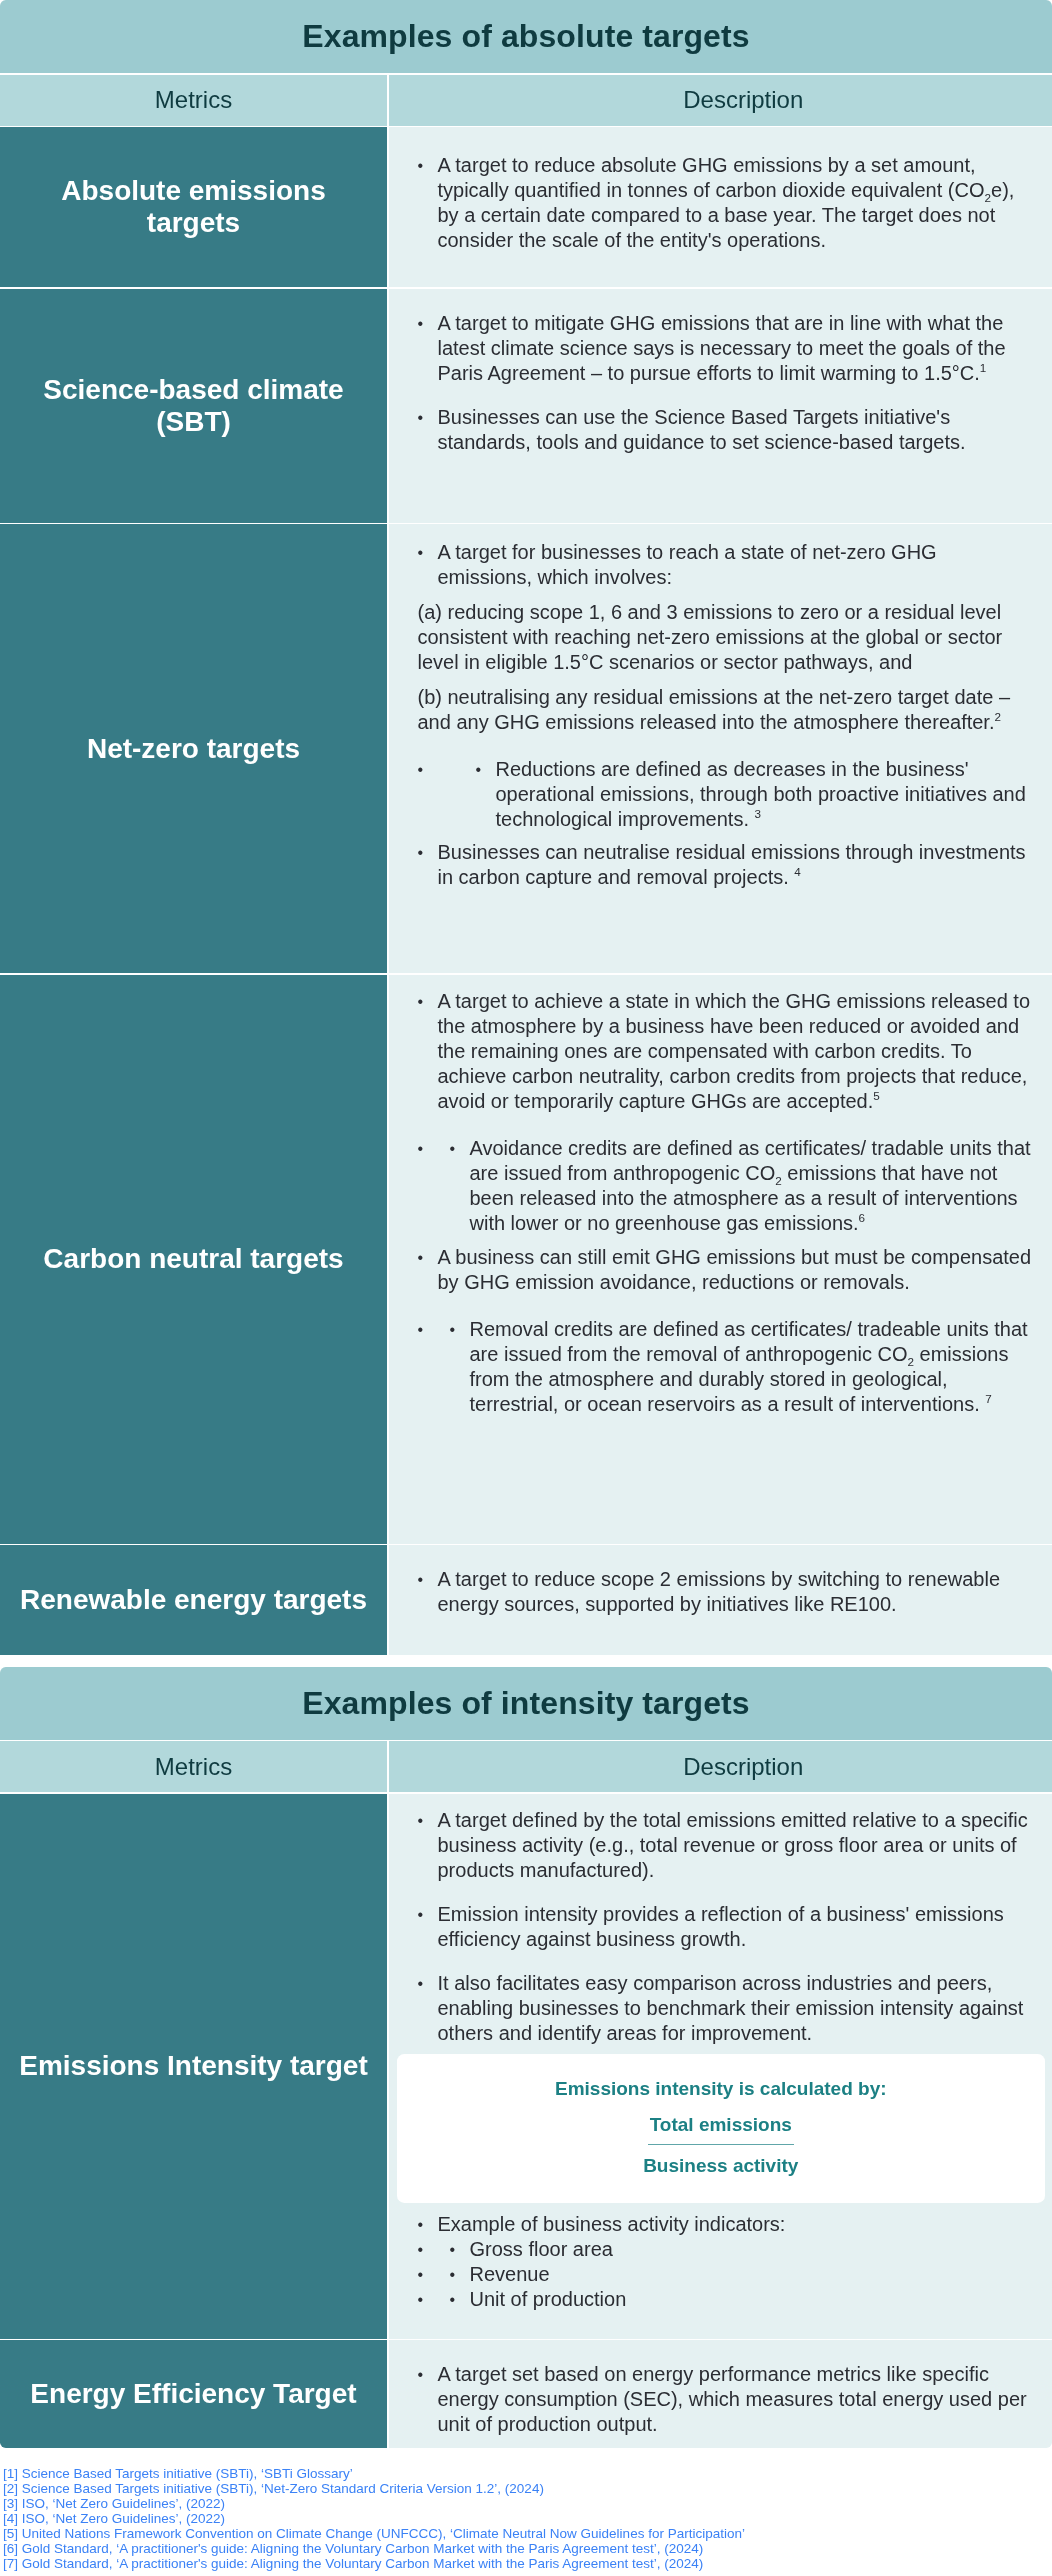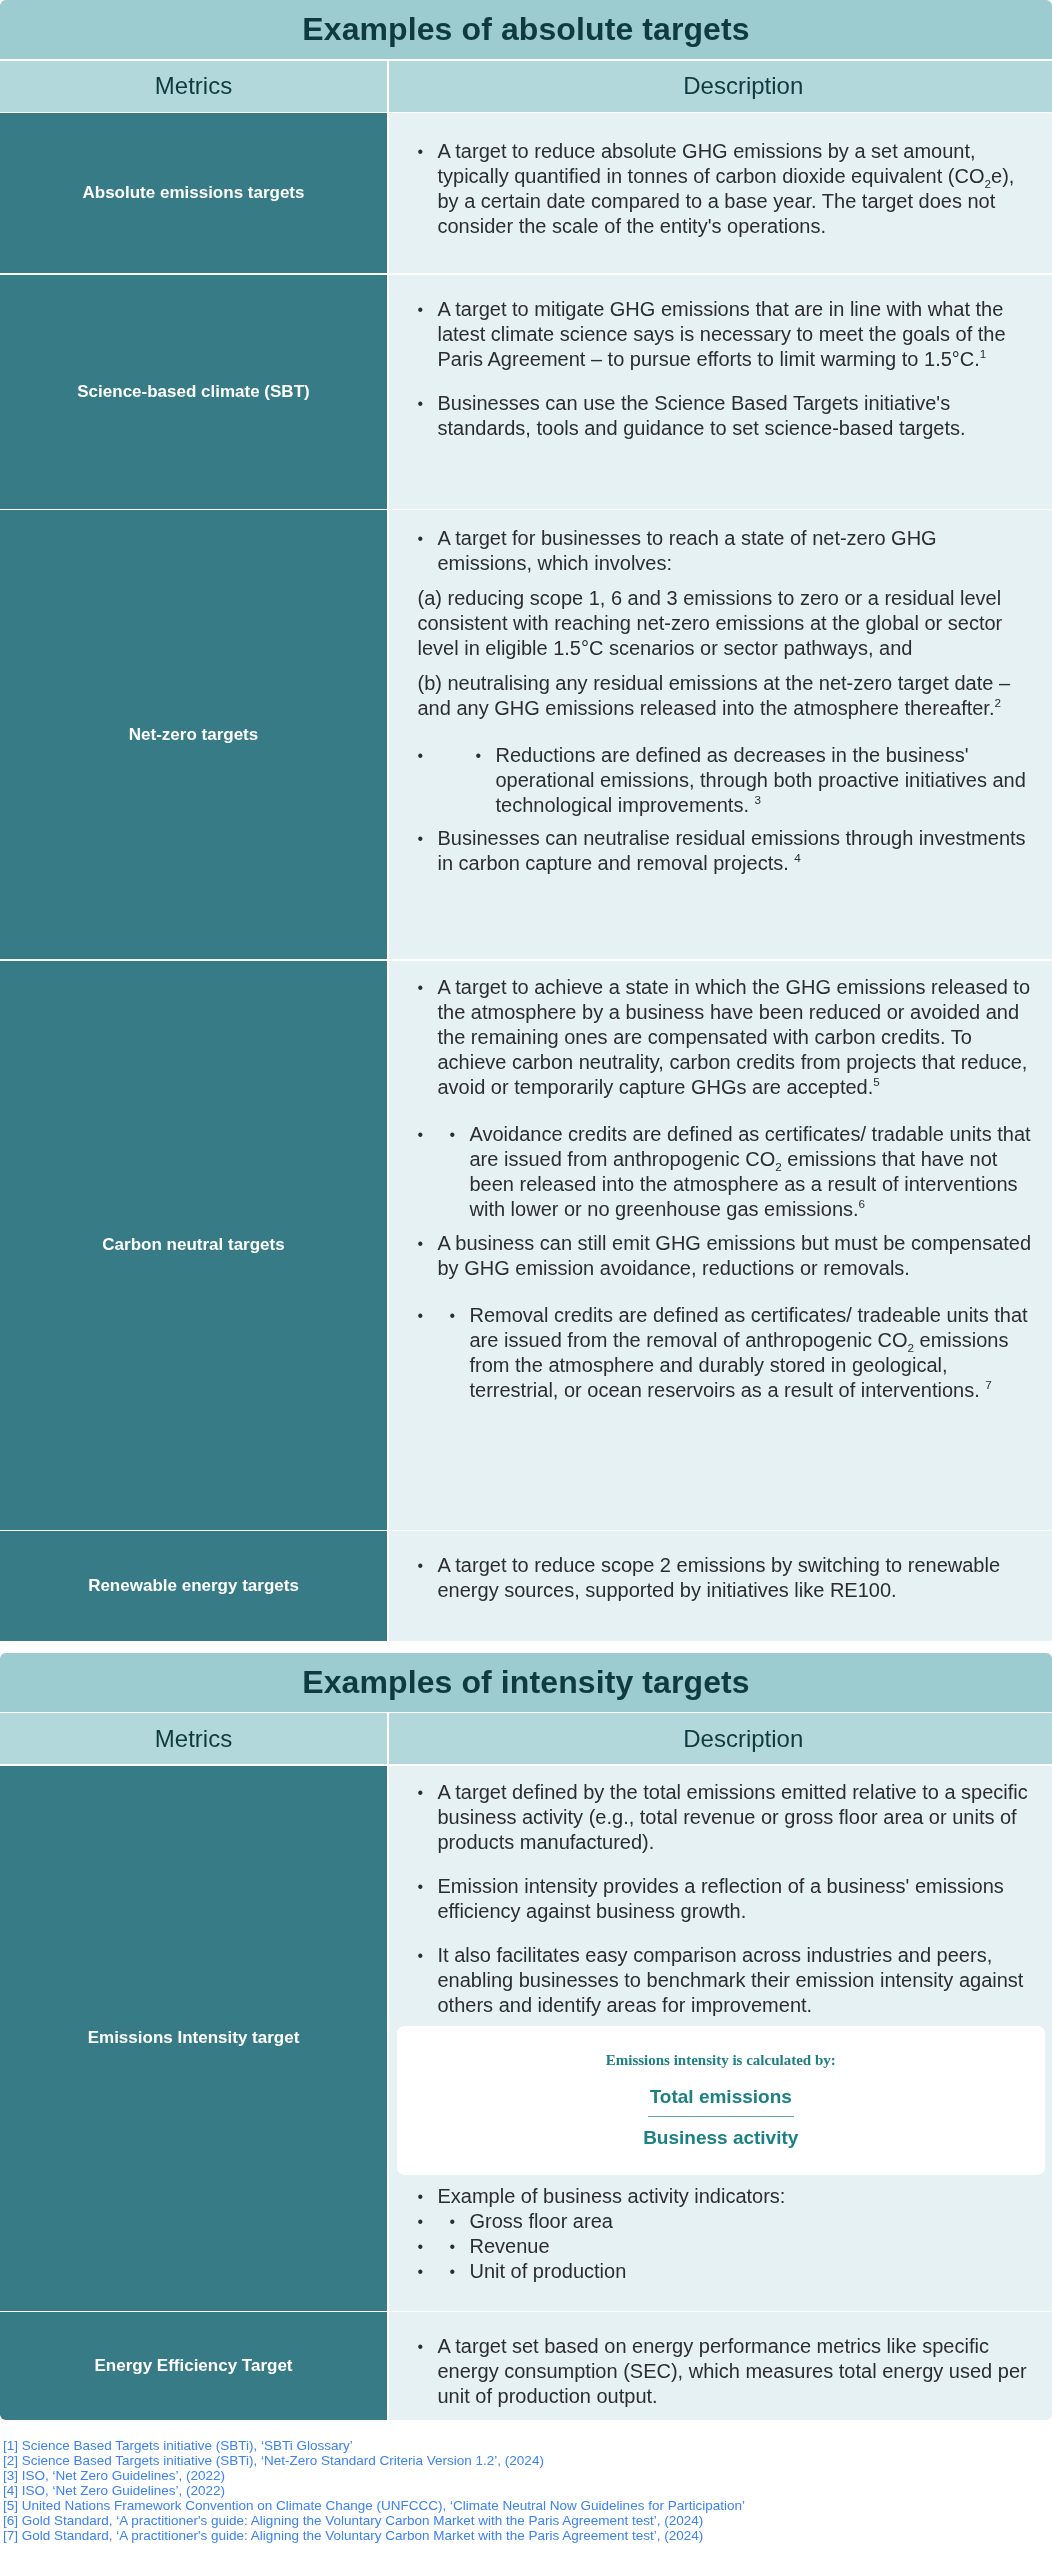--- a/index.html
+++ b/index.html
@@ -1,40 +1,40 @@
 <!DOCTYPE html>
 <html style="font-size:11.7px"><head>
 <meta charset="utf-8">
 <style>
   * { box-sizing: border-box; margin: 0; padding: 0; }
   html, body { width: 1052px; background: #ffffff; }
   body { font-family: "Liberation Sans", "DejaVu Sans", sans-serif; color: #2b2d33; }
 
   .table { width: 1052px; background: #ffffff; }
   .title-band {
-    background: #9ccbd0; height: 59px;
+    background: #9ccbd0; height: 73px;
     display: flex; align-items: center; justify-content: center;
     border-radius: 5.8px 5.8px 0 0;
   }
   .title-band h2 {
     font-size: 32px; font-weight: bold; color: #0f3b40; letter-spacing: 0.1px;
   }
   .head-row {
     display: flex; margin-top: 1.5px; height: 51px;
   }
   .head-cell {
     background: #b2d8db; display: flex; align-items: center; justify-content: center;
     font-size: 24px; color: #0f3b40;
   }
   .col-l { width: 387px; flex: 0 0 387px; }
   .col-r { flex: 1; margin-left: 1.5px; padding-left: 46px; }
 
   .row { display: flex; margin-top: 1.5px; }
   .metric {
-    background: #377b86; color: #ffffff; font-weight: bold; font-size: 17px;
+    background: #377b86; color: #ffffff; font-weight: bold; font-size: 28px;
     display: flex; align-items: center; justify-content: center; text-align: center;
     padding: 0 13px;
   }
   .desc {
     background: #e5f1f2; padding: 20.5px 20.5px 20.5px 29px;
     font-size: 20px; line-height: 25px; color: #2b2d33;
   }
   .desc ul { list-style: none; }
   .desc li.b { position: relative; padding-left: 20px; }
   .desc li.b::before {
@@ -43,21 +43,21 @@
   .gap { height: 19px; }
   .para { padding-left: 16px; margin-top: 10.2px; }
   .sub { padding-left: 58px; }
   sup { font-size: 11.7px; line-height: 0; vertical-align: super; }
   sub { font-size: 11.7px; line-height: 0; vertical-align: sub; }
 
   .formula-box {
     background: #ffffff; border-radius: 7.3px; margin: 8.8px -13px 8.8px -20.5px;
     padding: 22px 14.6px 25px; text-align: center; color: #1c8084; font-weight: bold;
   }
-  .formula-box .f-title { font-size: 15px; line-height: 25px; font-family: Liberation Serif, serif; }
+  .formula-box .f-title { font-size: 19px; line-height: 25px; }
   .formula-box .f-num { font-size: 19px; line-height: 25px; margin-top: 10.2px; }
   .formula-box .f-line { width: 146px; height: 1.5px; background: #1c8084; margin: 7.3px auto 7.3px; opacity: .7; }
   .formula-box .f-den { font-size: 19px; line-height: 25px; }
 
   .round-bl { border-radius: 0 0 0 5.8px; }
   .round-br { border-radius: 0 0 5.8px 0; }
 
   .spacer { height: 11.7px; background: #ffffff; }
 
   .footnotes { padding: 17.5px 2.9px 0 2.9px; font-size: 13.5px; line-height: 15px; color: #3b82f6; }

